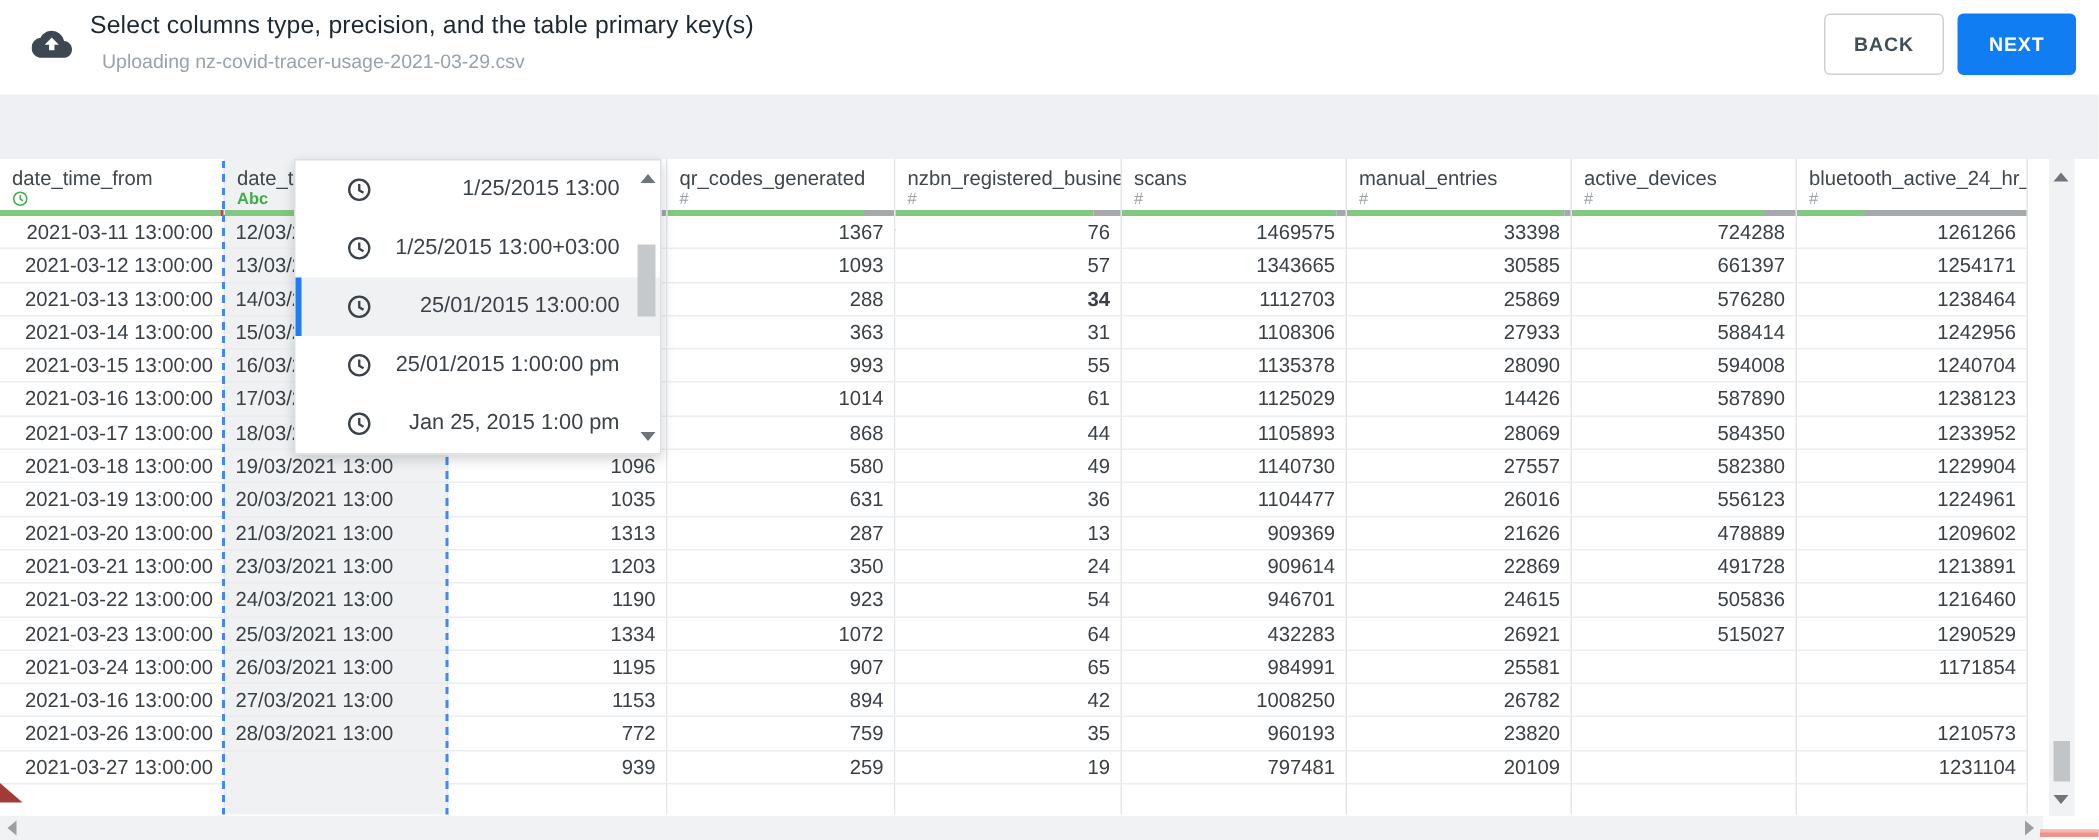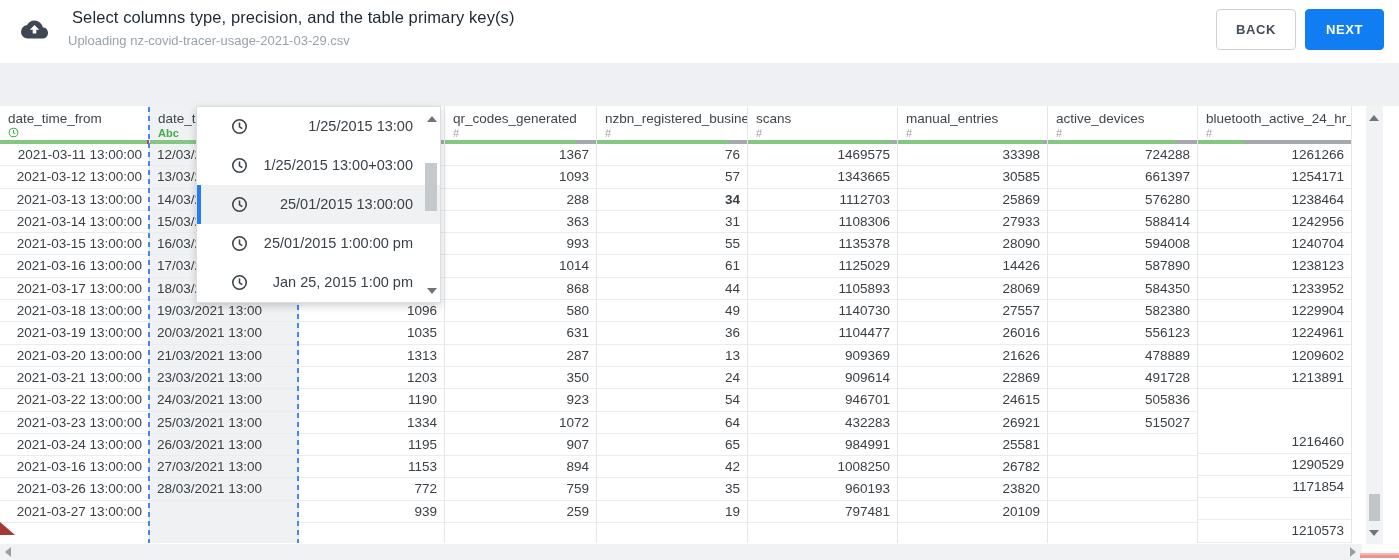--- a/index.html
+++ b/index.html
@@ -3,21 +3,21 @@
 <meta charset="utf-8">
 <style>
   * { margin:0; padding:0; box-sizing:border-box; }
   html,body { width:1399px; height:560px; background:#fff; overflow:hidden;
               font-family:"Liberation Sans", sans-serif; }
   #app { position:absolute; left:0; top:0; width:1399px; height:560px; background:#fff; }
 
   
   .page-header { position:absolute; left:0; top:0; width:1399px; height:63px; background:#fff; }
   .upload-icon { position:absolute; left:21px; top:18px; }
-  .page-title { position:absolute; left:72px; top:8px; font-size:16.5px; color:#1d2833; font-weight:500; letter-spacing:.1px; }
+  .page-title { position:absolute; left:60px; top:8px; font-size:16.5px; color:#1d2833; font-weight:500; letter-spacing:.1px; }
   .page-subtitle { position:absolute; left:68px; top:33px; font-size:13px; color:#99a2aa; font-weight:500; }
   .btn { position:absolute; top:9px; height:41px; border-radius:4px; font-size:13px; font-weight:bold;
          letter-spacing:.6px; text-align:center; line-height:39px; cursor:pointer; }
   .btn-back { left:1216px; width:80px; background:#fff; border:1px solid #ccd1d6; color:#414d59; }
   .btn-next { left:1305px; width:79px; background:#117df2; border:1px solid #117df2; color:#fff; }
 
   
   .toolbar { position:absolute; left:0; top:63px; width:1399px; height:43px; background:#eef0f3; }
   .key-icon { position:absolute; left:79px; top:79px; }
   .checkbox { position:absolute; left:125px; top:77px; width:16px; height:16px; background:#3d4752;
@@ -369,21 +369,21 @@
         <div class="cell" style="text-align: right;">1254171</div>
         <div class="cell" style="text-align: right;">1238464</div>
         <div class="cell" style="text-align: right;">1242956</div>
         <div class="cell" style="text-align: right;">1240704</div>
         <div class="cell" style="text-align: right;">1238123</div>
         <div class="cell" style="text-align: right;">1233952</div>
         <div class="cell" style="text-align: right;">1229904</div>
         <div class="cell" style="text-align: right;">1224961</div>
         <div class="cell" style="text-align: right;">1209602</div>
         <div class="cell" style="text-align: right;">1213891</div>
-        <div class="cell" style="text-align: right; margin-top: 42px;">1216460</div>
+        <div class="cell" style="text-align: right;">1216460</div>
         <div class="cell" style="text-align: right;">1290529</div>
         <div class="cell" style="text-align: right;">1171854</div>
         <div class="cell" style="text-align: right;"></div>
         <div class="cell" style="text-align: right;">1210573</div>
         <div class="cell" style="text-align: right;">1231104</div>
       </div>
     </div>
 
   <div class="dash-line" style="left:148px;"></div>
   <div class="dash-line" style="left:297px;"></div>

